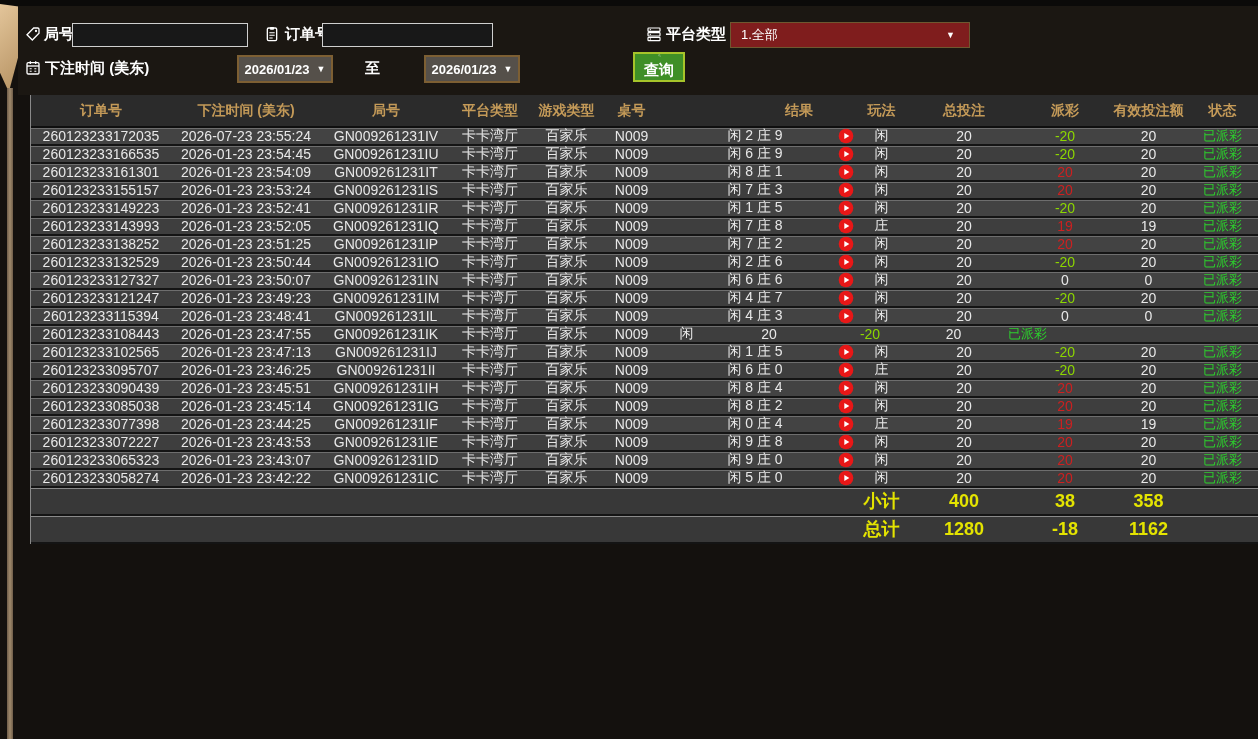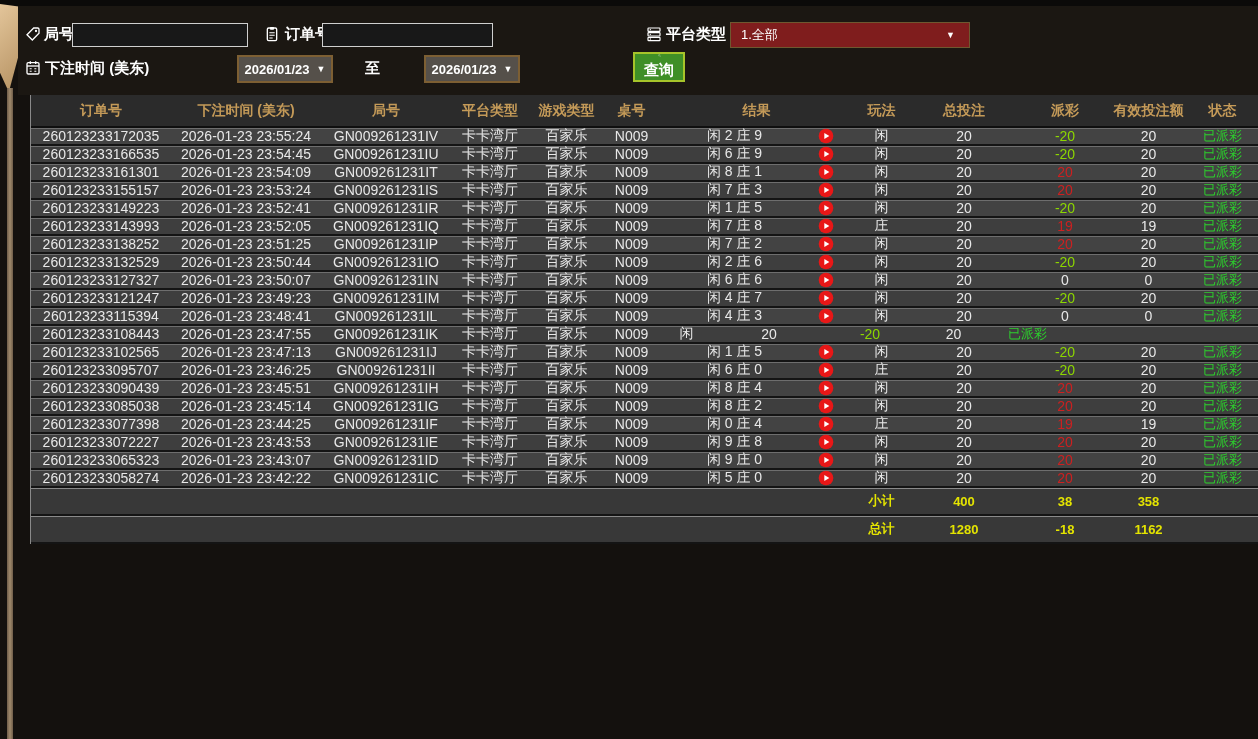--- a/index.html
+++ b/index.html
@@ -61,32 +61,32 @@
   }
   .row {
     height:18px; background:#3e3e3e; border-bottom:2px solid #141414;
     box-shadow:inset 0 1px 0 #6e6e6e; font-size:14px;
   }
   .row:nth-child(odd) { background:#434343; }
   .td,.th { display:flex; align-items:center; justify-content:center; flex-shrink:0; white-space:nowrap; overflow:hidden; }
   .c0{width:140px;} .c1{width:150px;} .c2{width:130px;} .c3{width:78px;}
   .c4{width:75px;} .c5{width:55px;} .c6{width:195px;} .c7{width:55px;}
   .c8{width:110px;} .c9{width:92px;} .c10{width:75px;} .c11{width:73px;}
-  .c6 { justify-content:center; }
+  .c6 { justify-content:flex-end; }
   .result-text { display:inline-block; width:110px; text-align:center; }
   .play-icon { display:inline-flex; margin-left:28px; cursor:pointer; }
   .play-icon svg { width:16px; height:16px; }
   .payout-neg { color:var(--payout-negative-green,#8cd600); }
   .payout-pos { color:var(--payout-positive-red,#cc2020); }
   .payout-zero { color:#e8e8e8; }
   .status { color:var(--status-green,#2ccf2c); font-size:13px; }
   .total-row {
     height:28px; background:#383838; border-bottom:2px solid #141414;
     box-shadow:inset 0 1px 0 #8a8a8a;
-    color:var(--totals-yellow,#e4e400); font-weight:700; font-size:13px;
+    color:var(--totals-yellow,#e4e400); font-weight:700; font-size:18px;
   }
   .total-row .spacer { width:823px; flex-shrink:0; }
   .total-row .td { color:var(--totals-yellow,#e4e400); }
 </style>
 </head>
 <body>
 
 <div class="topstrip"></div>
 <div class="deco-wedge"></div>
 <div class="deco-stripe"></div>
@@ -168,21 +168,21 @@
       </div>
       <div class="th c7">玩法</div>
       <div class="th c8">总投注</div>
       <div class="th c9">派彩</div>
       <div class="th c10">有效投注额</div>
       <div class="th c11">状态</div>
     </div>
   <div id="tbody">
       <div class="tr row">
     <div class="td c0">260123233172035</div>
-    <div class="td c1">2026-01-23 23:55:24</div>
+    <div class="td c1">2026-07-23 23:55:24</div>
     <div class="td c2">GN009261231IV</div>
     <div class="td c3">卡卡湾厅</div>
     <div class="td c4">百家乐</div>
     <div class="td c5">N009</div>
     <div class="td c6">
       <span class="result-text">闲 2 庄 9</span>
       <span class="play-icon">
         <svg viewBox="0 0 24 24">
               <circle cx="12" cy="12" r="11" fill="#e81717"></circle>
               <path d="M9.5 7.5 L17 12 L9.5 16.5 Z" fill="#fff"></path>

